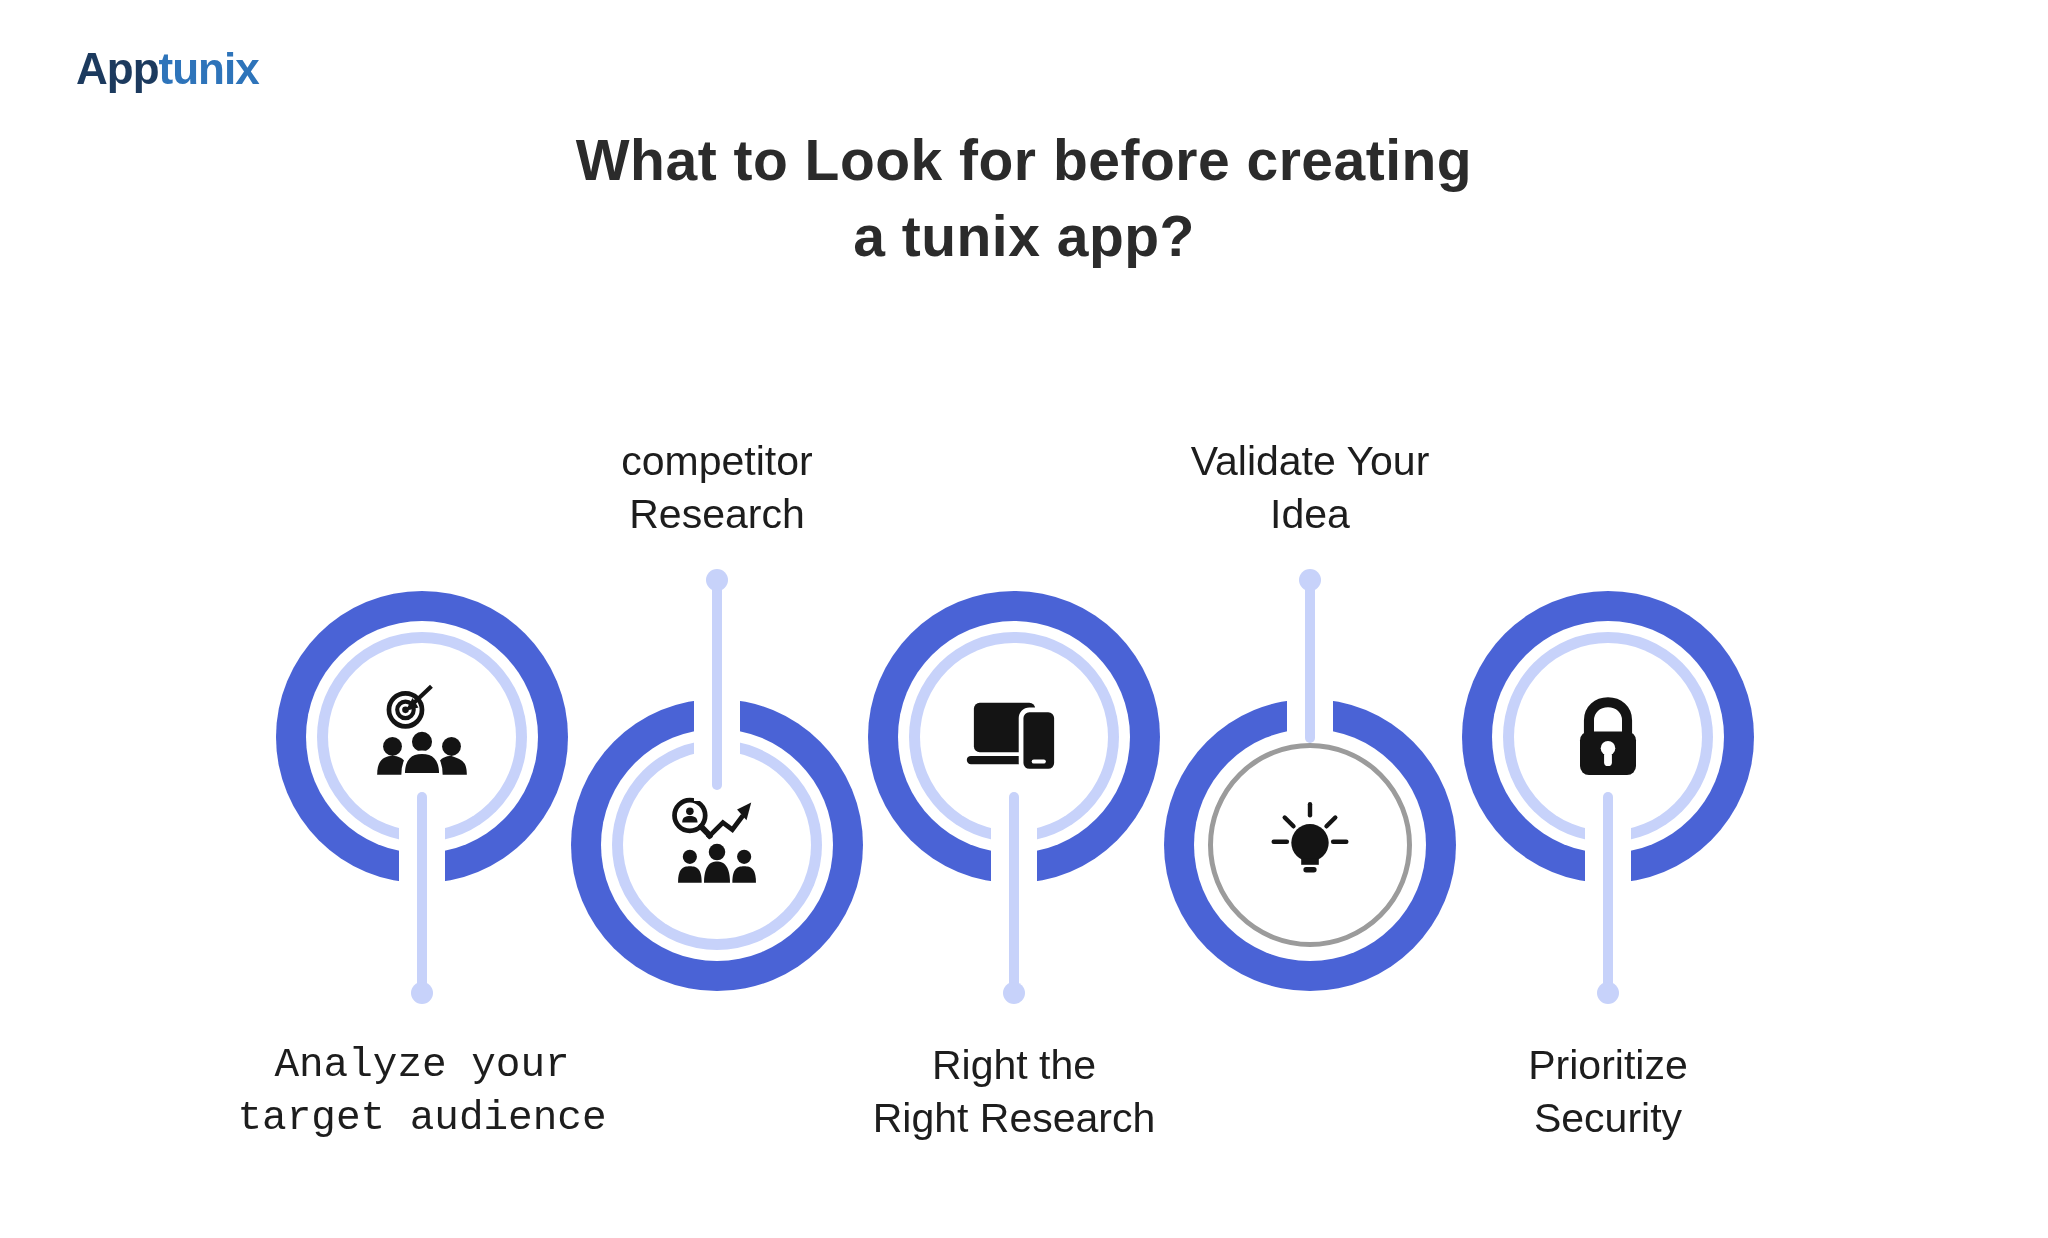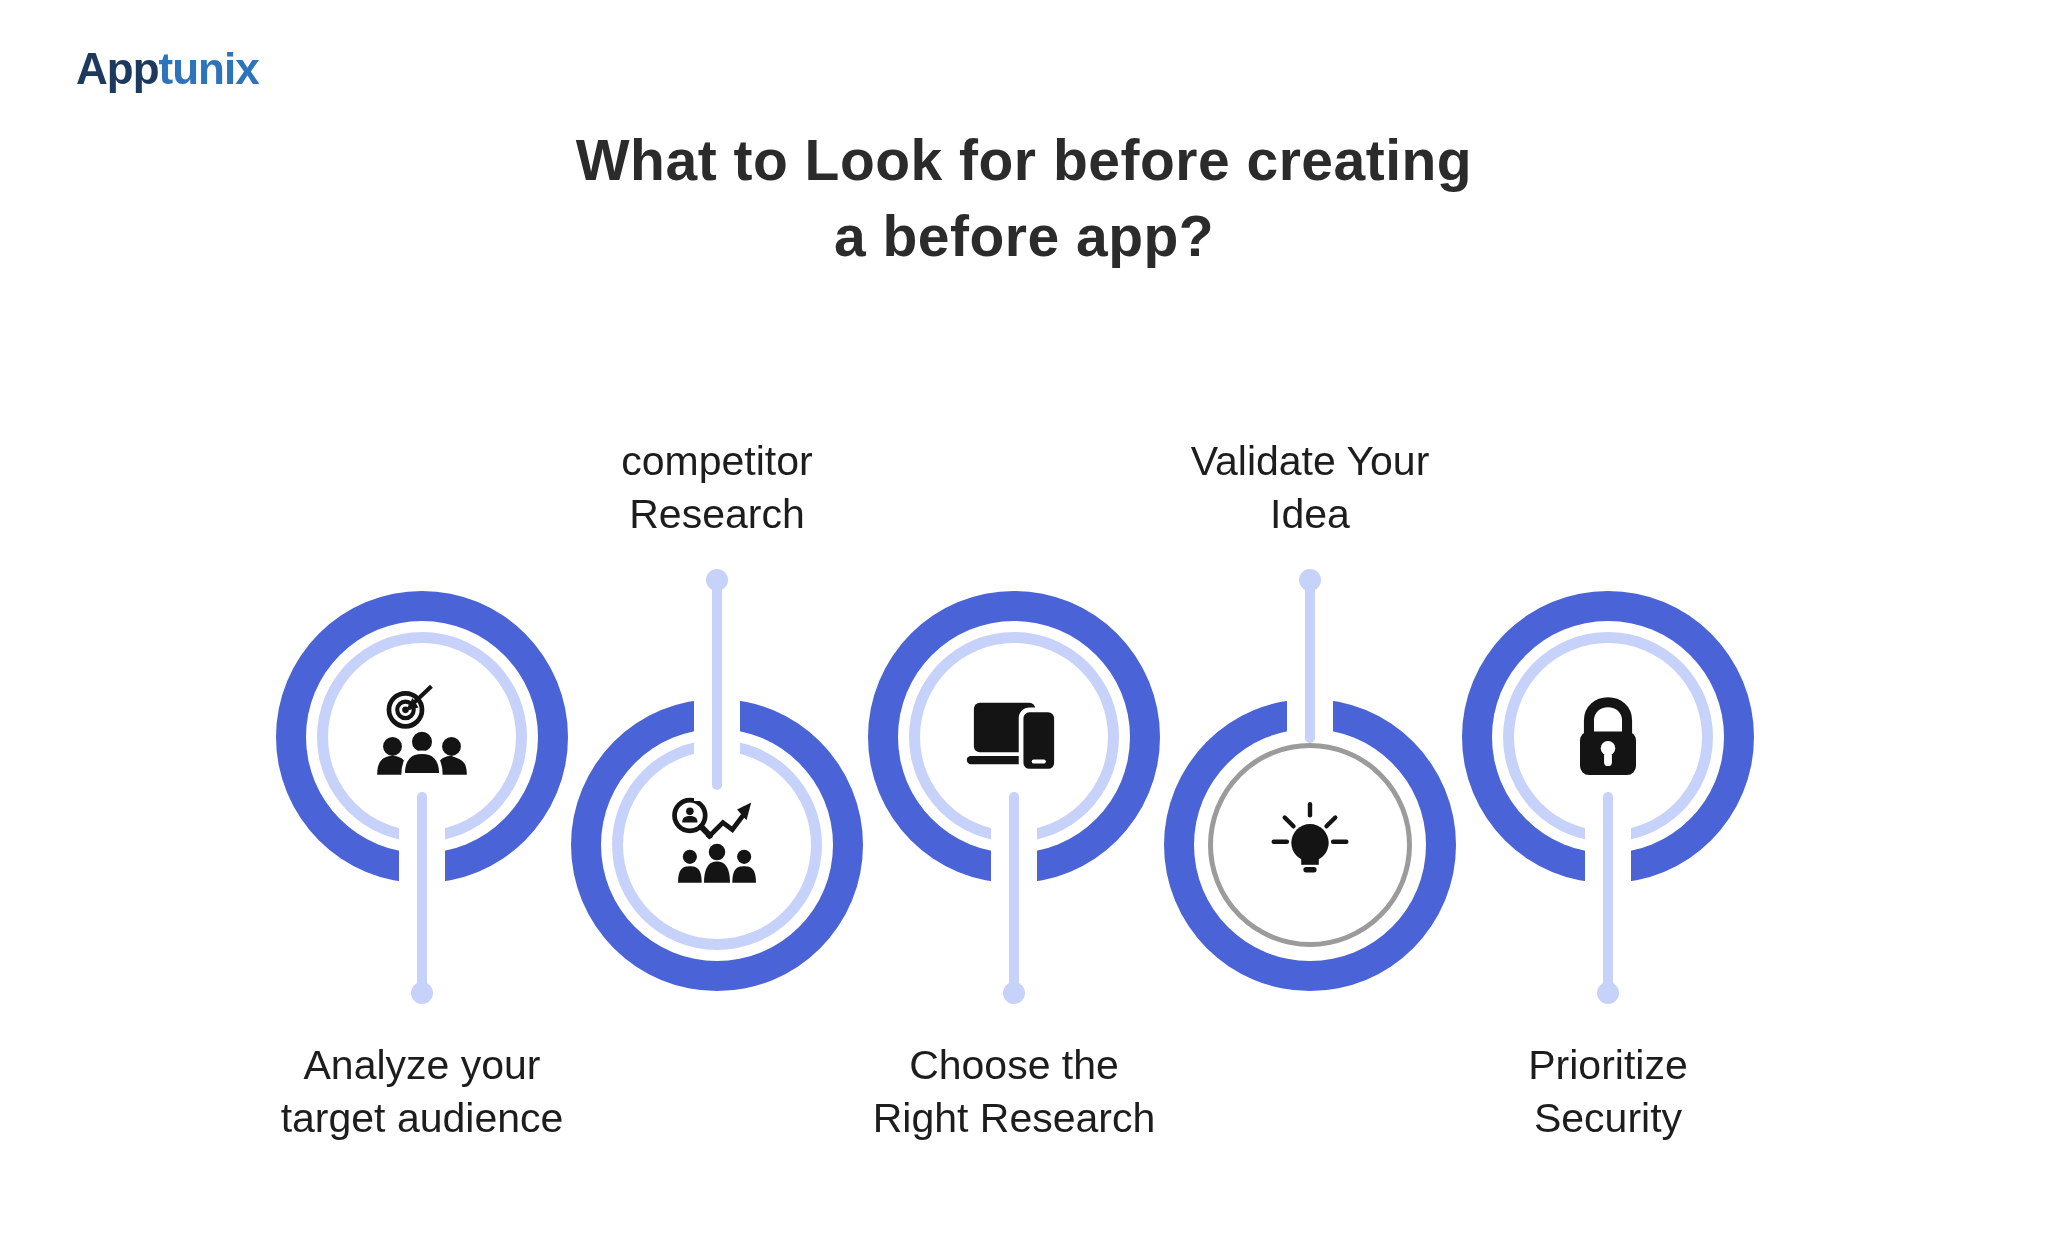--- a/index.html
+++ b/index.html
@@ -37,21 +37,21 @@
 <body>
 
 <div class="stage">
 
   <div class="logo">
     <span class="dark">App</span><span class="accent">tunix</span>
   </div>
 
   <div class="title">
     <div>What to Look for before creating</div>
-    <div>a before app?</div>
+    <div>a tunix app?</div>
   </div>
 
   <div class="ringset" style="left:276px;top:591px;">
     <div class="abs ring-blue"></div>
     <div class="abs ring-w1"></div>
     <div class="abs ring-light"></div>
     <div class="abs ring-w2">
       <svg class="icon" width="118" height="118" viewBox="0 0 100 100">
         <circle cx="36" cy="27" r="14" fill="none" stroke="#141414" stroke-width="4"></circle>
         <circle cx="36" cy="27" r="7" fill="none" stroke="#141414" stroke-width="3.5"></circle>
@@ -63,21 +63,21 @@
         <circle cx="75" cy="58" r="8" fill="#141414"></circle>
         <path d="M62 82 C62 69 68 66 75 66 C82 69 88 69 88 82 Z" fill="#141414"></path>
         <circle cx="50" cy="54" r="10" fill="#141414" stroke="#fff" stroke-width="3"></circle>
         <path d="M34 82 C34 67 41 63 50 63 C59 63 66 67 66 82 Z" fill="#141414" stroke="#fff" stroke-width="3"></path>
       </svg>
     </div>
     <div class="channel bottom"></div>
   </div>
   <div class="stem" style="left:417px;top:792px;height:201px;"></div>
   <div class="dot" style="left:411px;top:982px;"></div>
-  <div class="step-label" style="left:202px;top:1039px;">
+  <div class="step-label" style="left:202px;top:1039px;font-family:Liberation Mono, monospace;">
     <div>Analyze your</div>
     <div>target audience</div>
   </div>
 
   <div class="ringset" style="left:571px;top:699px;">
     <div class="abs ring-blue"></div>
     <div class="abs ring-w1"></div>
     <div class="abs ring-light"></div>
     <div class="abs ring-w2">
       <svg class="icon" width="118" height="118" viewBox="0 0 100 100">
@@ -114,21 +114,21 @@
         <rect x="10" y="66" width="58" height="7" rx="3.5" fill="#141414"></rect>
         <rect x="56" y="27" width="30" height="52" rx="7" fill="#141414" stroke="#ffffff" stroke-width="4"></rect>
         <rect x="65" y="69" width="12" height="3.5" rx="1.75" fill="#ffffff"></rect>
       </svg>
     </div>
     <div class="channel bottom"></div>
   </div>
   <div class="stem" style="left:1009px;top:792px;height:201px;"></div>
   <div class="dot" style="left:1003px;top:982px;"></div>
   <div class="step-label" style="left:794px;top:1039px;">
-    <div>Choose the</div>
+    <div>Right the</div>
     <div>Right Research</div>
   </div>
 
   <div class="ringset" style="left:1164px;top:699px;">
     <div class="abs ring-blue"></div>
     <div class="abs ring-w1"></div>
     <div class="abs gray-center">
       <svg class="icon" width="110" height="110" viewBox="0 0 100 100">
         <g stroke="#141414" stroke-width="4" stroke-linecap="round">
           <line x1="17" y1="47" x2="29" y2="47"></line>

